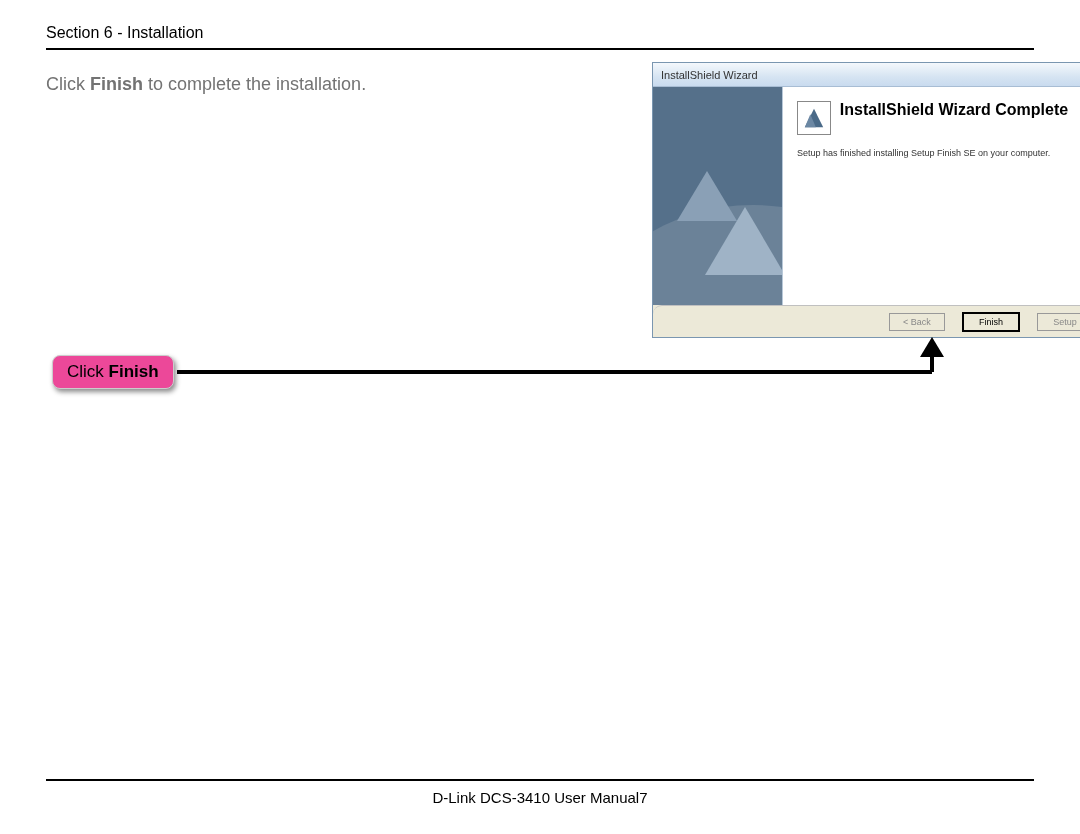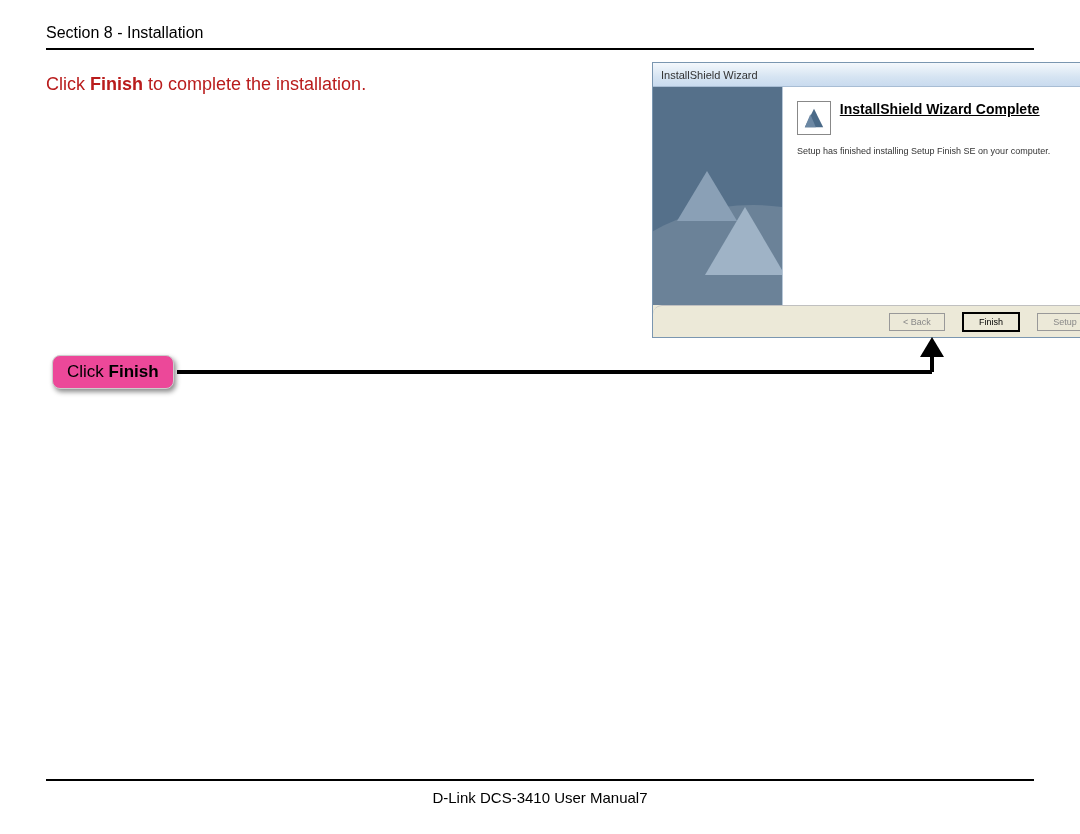--- a/index.html
+++ b/index.html
@@ -19,21 +19,21 @@
     padding-bottom: 6px;
   }
   .instruction-row {
     margin-top: 24px;
     display: flex;
     align-items: flex-start;
     gap: 20px;
   }
   .instruction-text {
     font-size: 18px;
-    color: #b91c1c;
+    color: #737373;
     flex: 0 0 auto;
   }
   .instruction-text b { font-weight: bold; }
 
   
   .dialog {
     position: absolute;
     top: 62px;
     left: 652px;
     width: 454px;
@@ -76,27 +76,26 @@
   }
   .icon-box {
     width: 34px; height: 34px;
     border: 1px solid #888;
     display: inline-flex; align-items: center; justify-content: center;
     margin-bottom: 10px;
     background:#fff;
   }
   .icon-box svg { width: 22px; height: 22px; }
   .dialog-content h4 {
-    font-size: 14px;
+    font-size: 16px;
     font-weight: bold;
     margin-bottom: 28px;
     display:inline-block;
     vertical-align:top;
     margin-left:6px;
-    text-decoration:underline;
   }
   .dialog-content .subtext { font-size: 9px; color:#333; line-height:1.4; }
   .dialog-footer {
     background:#ece9d8;
     border-top:1px solid #c0c0c0;
     height: 32px;
     display:flex;
     justify-content:flex-end;
     align-items:center;
     gap: 18px;
@@ -172,21 +171,21 @@
     padding-top:8px;
     display:flex;
     justify-content:center;
     font-size:15px;
   }
 </style>
 </head>
 <body>
 
 <div class="header-section">
-  <span>Section 8 - Installation</span>
+  <span>Section 6 - Installation</span>
 </div>
 
 <div class="instruction-row">
   <p class="instruction-text">
     <span>Click </span><b>Finish</b><span> to complete the installation.</span>
   </p>
 </div>
 
 <div class="dialog">
   <div class="dialog-titlebar">

